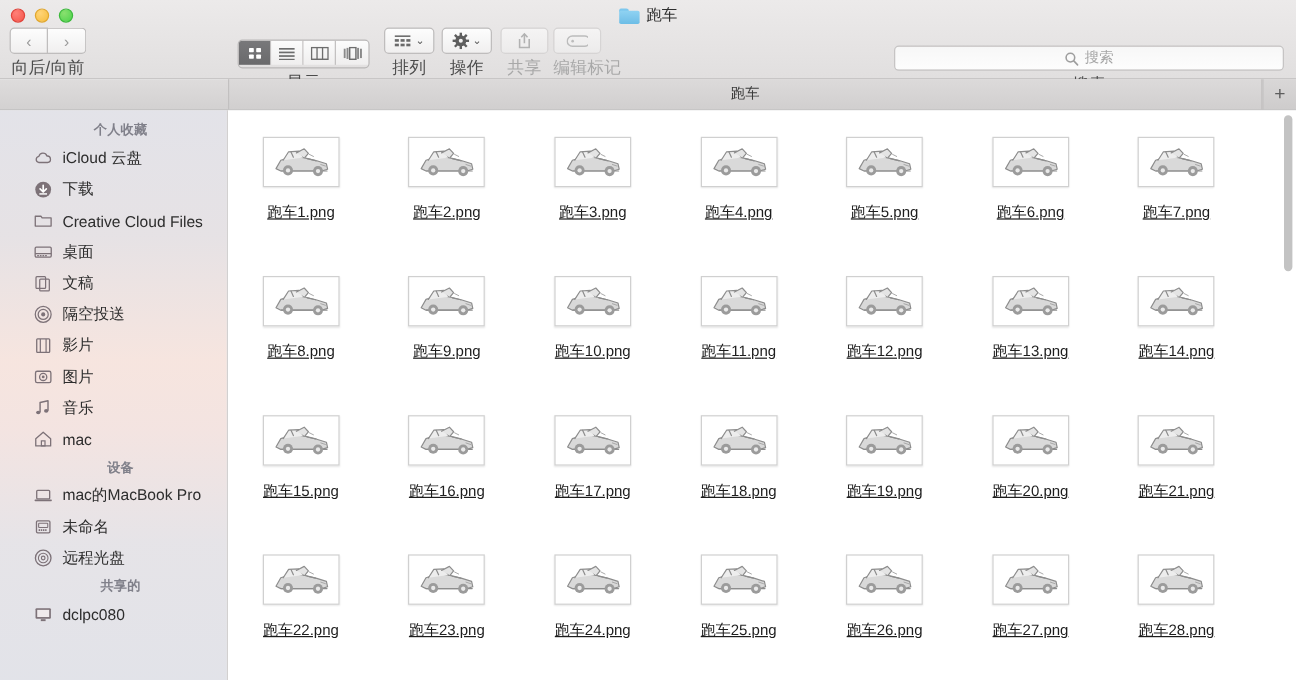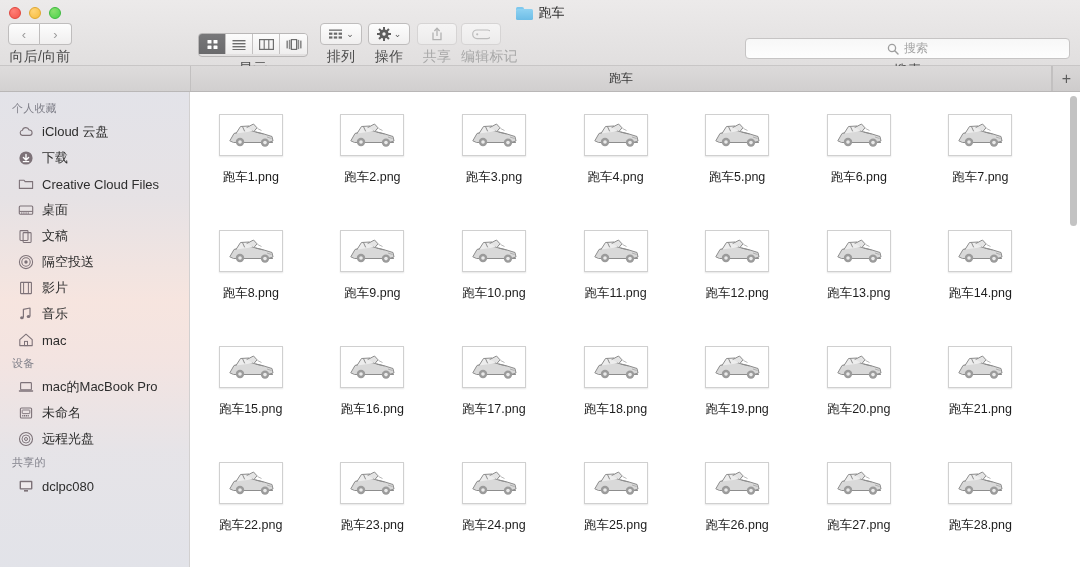--- a/index.html
+++ b/index.html
@@ -215,33 +215,35 @@
         rgba(246,228,222,0.97) 44%,
         rgba(243,227,224,0.97) 56%,
         rgba(229,227,231,0.97) 76%,
         rgba(225,226,232,0.97) 100%);
     overflow: hidden;
     padding-top: 6px;
   }
   .sb-header {
     font-size: 11px;
     color: #80808a;
-    font-weight: normal;
+    font-weight: bold;
     padding: 3px 0 3px 12px;
     letter-spacing: 0.2px;
+    text-align: center;
   }
   .sb-item {
     height: 26px;
     display: flex;
     align-items: center;
     gap: 8px;
     padding-left: 18px;
     font-size: 13px;
     color: #2d2d2d;
     box-sizing: border-box;
+    margin-left: 10px;
   }
   .sb-ico {
     width: 16px; height: 16px;
     flex: 0 0 16px;
     display: flex; align-items: center; justify-content: center;
     color: #7d7278;
   }
   .sb-label { white-space: nowrap; }
 
   
@@ -281,20 +283,21 @@
     align-items: center;
     justify-content: center;
     padding: 3px;
   }
   .thumb svg { display: block; }
   .fname {
     margin-top: 13px;
     font-size: 12.5px;
     color: #1d1d1d;
     white-space: nowrap;
+    text-decoration: underline;
   }
 
   
   #vscroll {
     position: absolute;
     top: 0; right: 0;
     width: 14px; height: 475px;
     background: transparent;
   }
   #vthumb {
@@ -521,20 +524,30 @@
             <rect x="2.6" y="2.4" width="10.8" height="11.2" rx="0.7" fill="none" stroke="currentColor" stroke-width="1.1"></rect>
             <line x1="5.6" y1="2.4" x2="5.6" y2="13.6" stroke="currentColor" stroke-width="1"></line>
             <line x1="10.4" y1="2.4" x2="10.4" y2="13.6" stroke="currentColor" stroke-width="1"></line>
           </svg>
         </span>
         <span class="sb-label">影片</span>
       </div>
       <div class="sb-item">
         <span class="sb-ico">
           <svg width="16" height="16" viewBox="0 0 16 16">
+            <rect x="1.6" y="3.4" width="12.8" height="9.4" rx="1.4" fill="none" stroke="currentColor" stroke-width="1.1"></rect>
+            <circle cx="8" cy="8.1" r="3" fill="none" stroke="currentColor" stroke-width="1.1"></circle>
+            <circle cx="8" cy="8.1" r="1.2" fill="currentColor"></circle>
+          </svg>
+        </span>
+        <span class="sb-label">图片</span>
+      </div>
+      <div class="sb-item">
+        <span class="sb-ico">
+          <svg width="16" height="16" viewBox="0 0 16 16">
             <path d="M5.4 11.6 L5.4 3.4 L12 2 L12 10.2" fill="none" stroke="currentColor" stroke-width="1.2" stroke-linejoin="round"></path>
             <ellipse cx="3.9" cy="11.8" rx="1.8" ry="1.5" fill="currentColor"></ellipse>
             <ellipse cx="10.5" cy="10.4" rx="1.8" ry="1.5" fill="currentColor"></ellipse>
           </svg>
         </span>
         <span class="sb-label">音乐</span>
       </div>
       <div class="sb-item">
         <span class="sb-ico">
           <svg width="16" height="16" viewBox="0 0 16 16">

